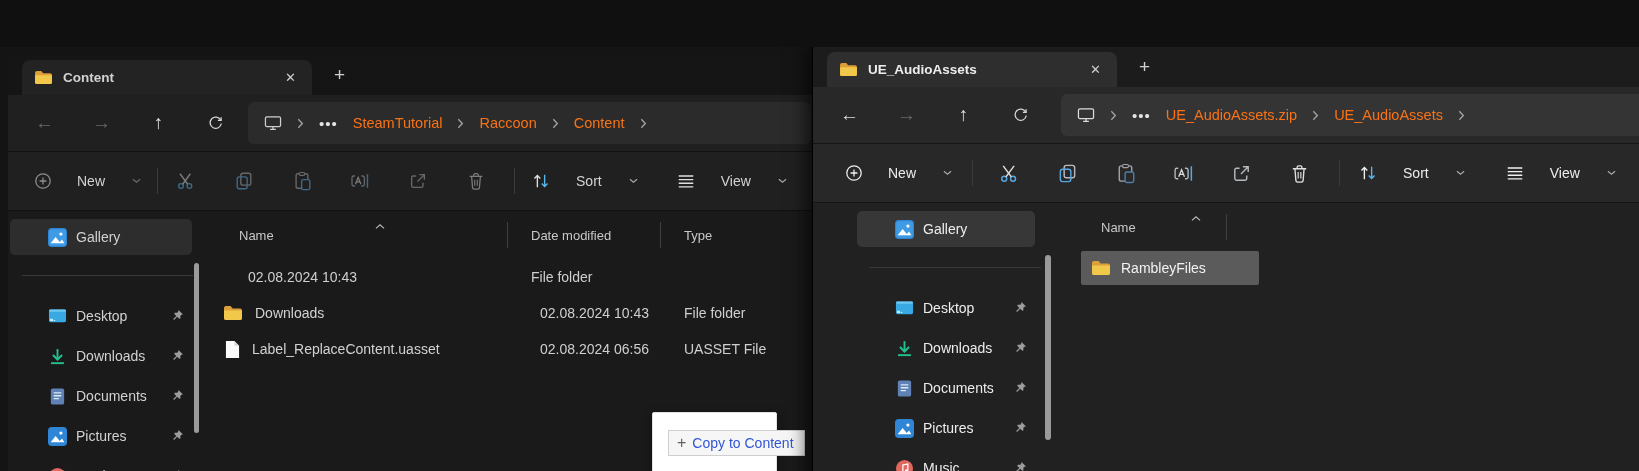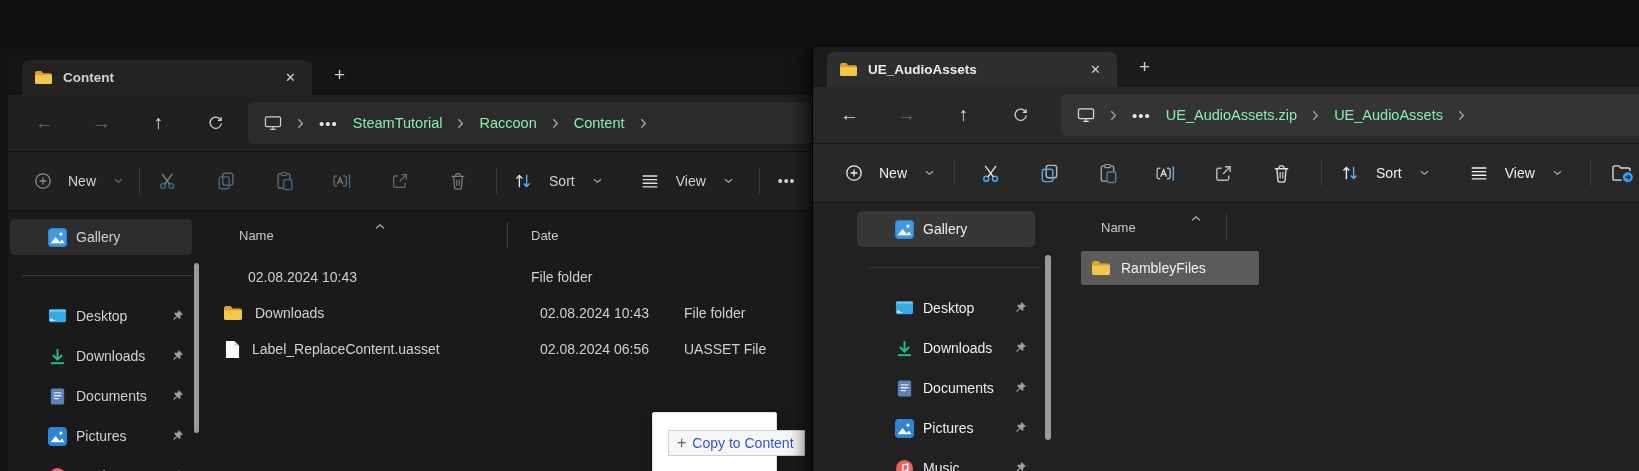--- a/index.html
+++ b/index.html
@@ -28,30 +28,30 @@
   #win-left .navrow{background:#202020;}
   #win-right .navrow{background:#282828;}
   .navbtn{width:57px;text-align:center;font-size:19px;flex:0 0 auto;}
   .navrow{padding-left:8px;}
   .dim{color:#6a6a6a;}
   .lit{color:#dedede;}
   .pill{position:absolute;left:240px;right:4px;top:7px;bottom:7px;border-radius:6px;
         display:flex;align-items:center;padding-left:16px;gap:15px;overflow:hidden;white-space:nowrap;}
   #win-left .pill{background:#2b2b2b;}
   #win-right .pill{left:248px;background:#343434;}
-  .crumb{font-size:14.5px;color:#86efac;}
+  .crumb{font-size:14.5px;color:#f97316;}
   .crumb-dots{font-size:15px;color:#e4e4e4;letter-spacing:1px;}
   .chev svg{display:block;}
 
   
   .toolbar{position:relative;height:59px;flex:0 0 auto;display:flex;align-items:center;
            border-top:1px solid rgba(0,0,0,.45);white-space:nowrap;overflow:hidden;}
   #win-left .toolbar{background:#202020;}
   #win-right .toolbar{background:#282828;}
-  .tbtn{display:flex;align-items:center;gap:16px;font-size:14px;padding:6px 8px;border-radius:4px;flex:0 0 auto;}
+  .tbtn{display:flex;align-items:center;gap:25px;font-size:14px;padding:6px 8px;border-radius:4px;flex:0 0 auto;}
   .tico{width:44px;display:flex;justify-content:center;flex:0 0 auto;}
   #win-left .tico svg, #win-left .newplus svg{opacity:.55;}
   .vsep{width:1px;height:26px;background:#3c3c3c;flex:0 0 auto;}
   .chevdn{margin-left:2px;}
 
   
   .bodyrow{flex:1;display:flex;position:relative;border-top:1px solid rgba(0,0,0,.35);}
   #win-left .bodyrow{background:#1a1a1a;}
   #win-right .bodyrow{background:#212121;}
 
@@ -346,21 +346,24 @@
         <div class="lhdr">
           <div class="hcell first">
             <span>Name</span>
             <span class="sortcaret" style="left:160px;">
                 <svg viewBox="0 0 10 5" width="10" height="5">
                   <path d="M1 4.4L5 .8l4 3.6" fill="none" stroke="#b9b9b9" stroke-width="1.2"></path>
                 </svg>
               </span>
           </div>
           <div class="hcell">
-              <span>Date</span>
+              <span>Date modified</span>
+            </div>
+          <div class="hcell">
+              <span>Type</span>
             </div>
         </div>
         <div class="lrow">
           <div class="cell-dim" style="padding-left:33px">02.08.2024 10:43</div>
           <div class="cell-dim" style="padding-left:24px">File folder</div>
         </div>
         <div class="lrow">
           <div class="cell-name">
             <span>
                 <svg viewBox="0 0 20 16" width="20" height="16">

